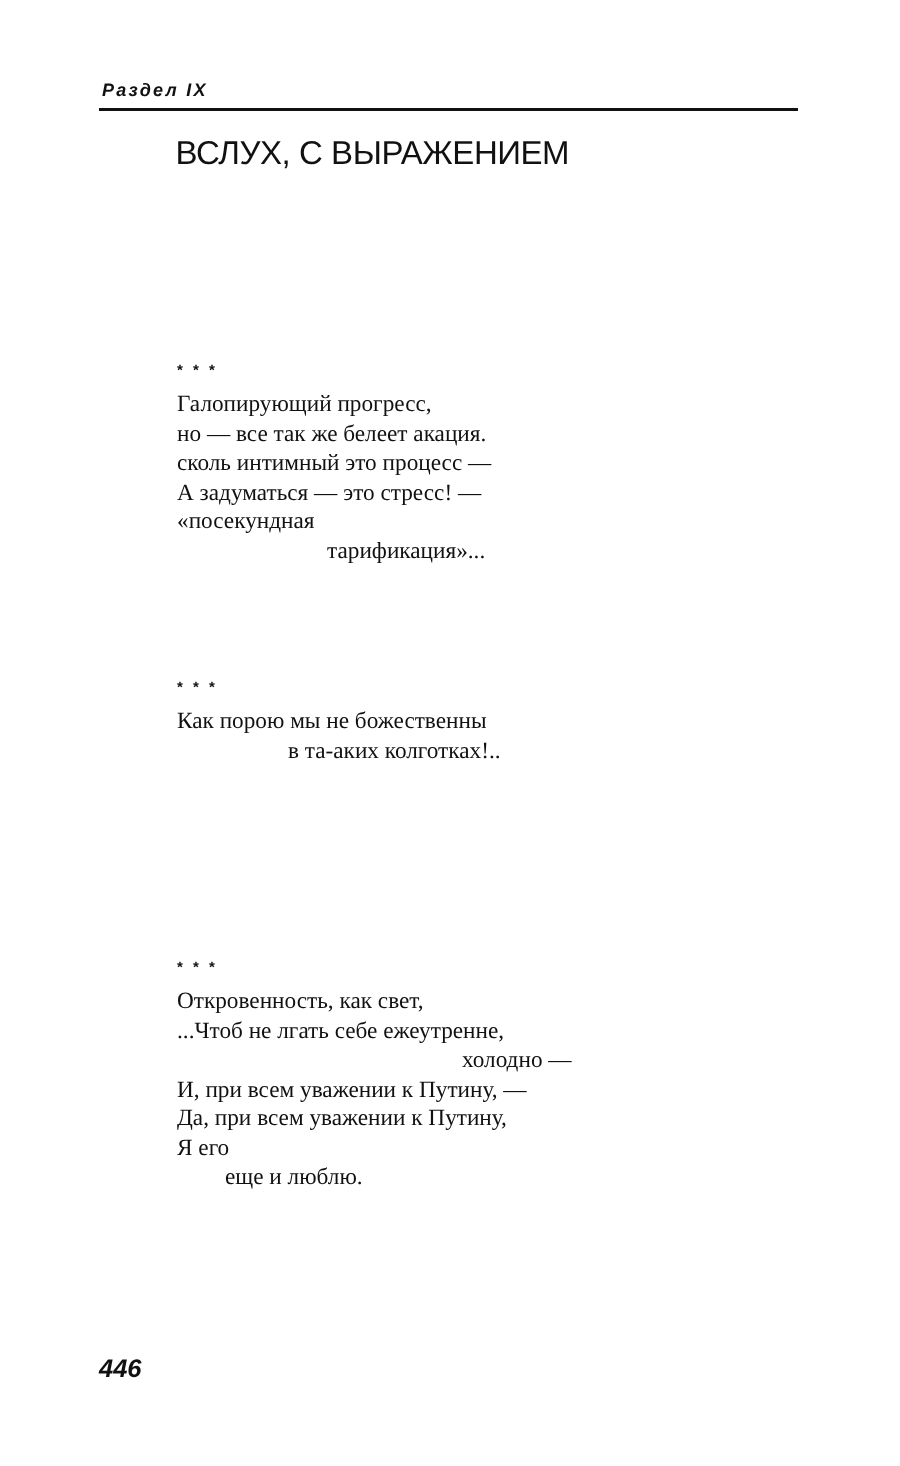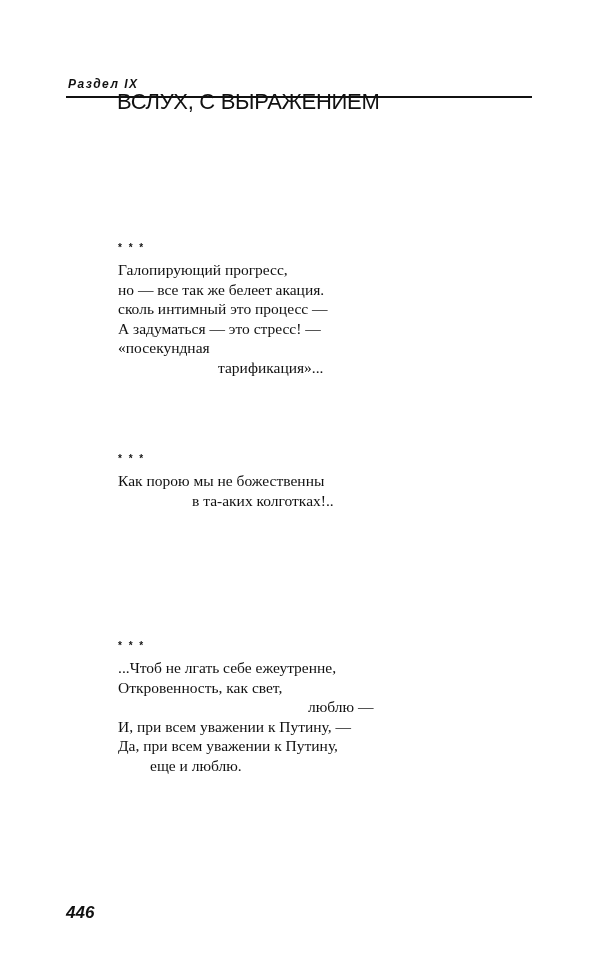--- a/index.html
+++ b/index.html
@@ -1,17 +1,17 @@
 <!DOCTYPE html>
 <html><head>
 <meta charset="utf-8">
 <style>
   html, body { margin: 0; padding: 0; background: #ffffff; }
   body { width: 600px; height: 977px; position: relative; overflow: hidden; color: #111; }
-  .header { position: absolute; left: 66px; top: 52px; width: 466px; height: 20px; border-bottom: 2px solid #111; margin-top: 24px; }
+  .header { position: absolute; left: 66px; top: 52px; width: 466px; height: 20px; border-bottom: 2px solid #111; }
   .section-label { position: absolute; left: 2px; top: 1px; font-family: "Liberation Sans", sans-serif; font-weight: bold; font-style: italic; font-size: 12px; letter-spacing: 1.5px; }
   .title { position: absolute; left: 117px; top: 89px; font-family: "Liberation Sans", sans-serif; font-size: 22px; letter-spacing: -0.3px; }
   .poem { position: absolute; left: 118px; font-family: "Liberation Serif", serif; font-size: 15.5px; line-height: 19.5px; }
   .stars { font-family: "Liberation Sans", sans-serif; font-size: 10px; font-weight: bold; letter-spacing: 2px; margin-bottom: 4px; height: 16px; line-height: 16px; }
   .line { white-space: pre; height: 19.5px; }
   .page-num { position: absolute; left: 66px; top: 903px; font-family: "Liberation Sans", sans-serif; font-weight: bold; font-style: italic; font-size: 17px; }
 </style>
 </head>
 <body>
 
@@ -32,21 +32,22 @@
 </div>
 
 <div class="poem" style="top:451px">
   <div class="stars">* * *</div>
   <div class="line">Как порою мы не божественны</div>
   <div class="line" style="padding-left:74px">в та-аких колготках!..</div>
 </div>
 
 <div class="poem" style="top:638px">
   <div class="stars">* * *</div>
+  <div class="line">Откровенность, как свет,</div>
   <div class="line">...Чтоб не лгать себе ежеутренне,</div>
-  <div class="line">Откровенность, как свет,</div>
-  <div class="line" style="padding-left:190px">люблю —</div>
+  <div class="line" style="padding-left:190px">холодно —</div>
   <div class="line">И, при всем уважении к Путину, —</div>
   <div class="line">Да, при всем уважении к Путину,</div>
+  <div class="line">Я его</div>
   <div class="line" style="padding-left:32px">еще и люблю.</div>
 </div>
 
 <div class="page-num">446</div>
 
 </body></html>

